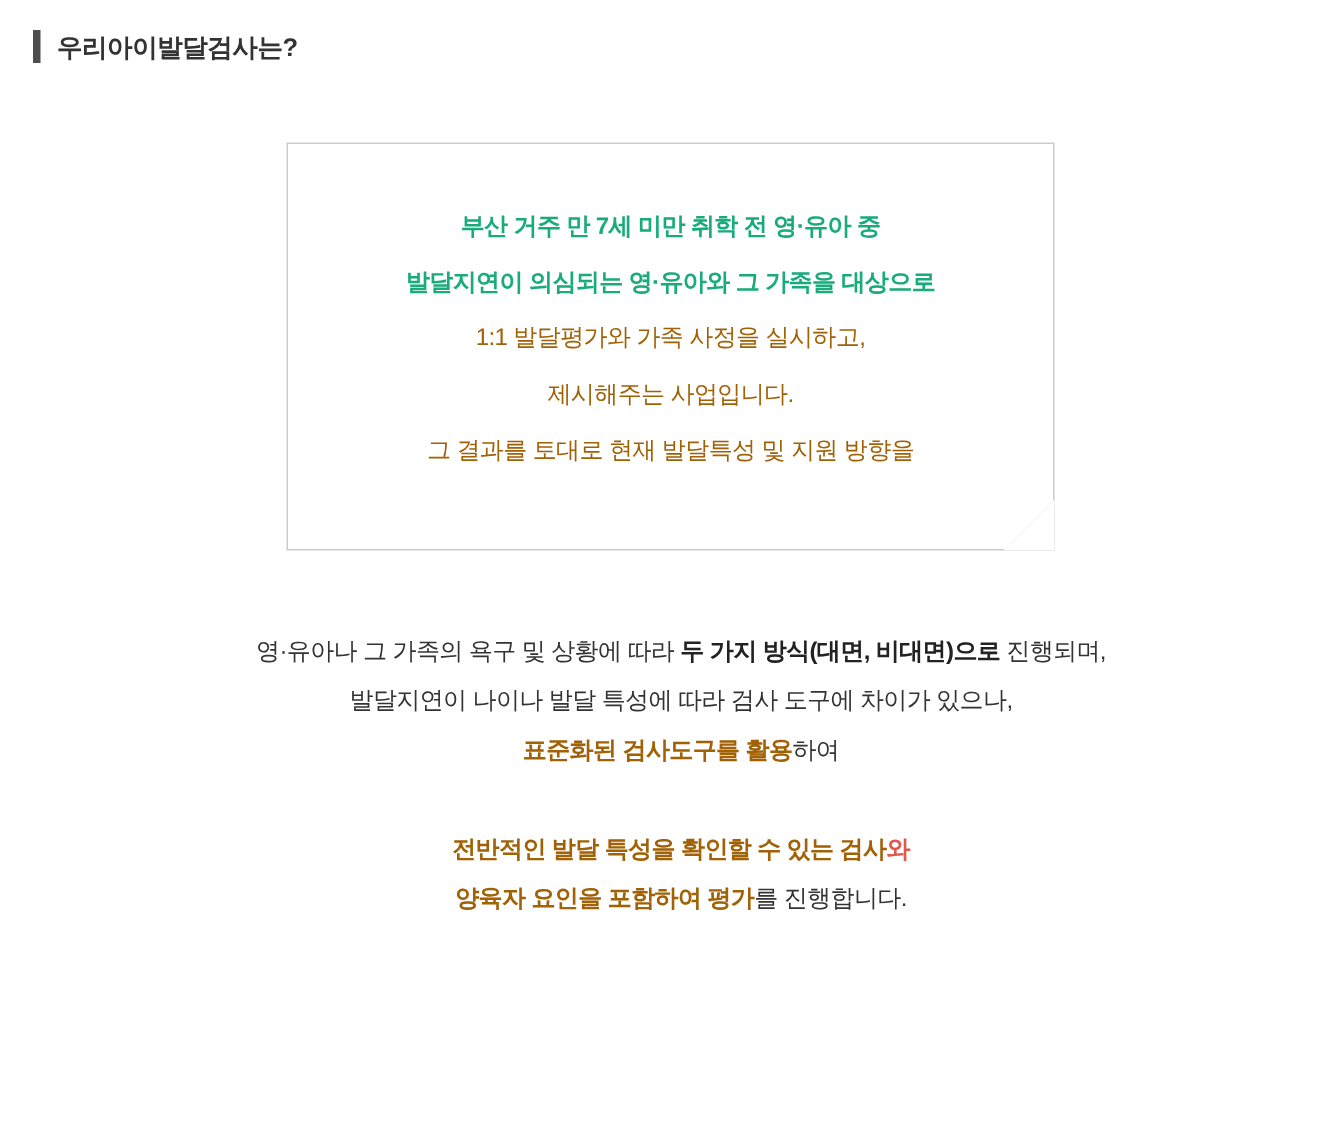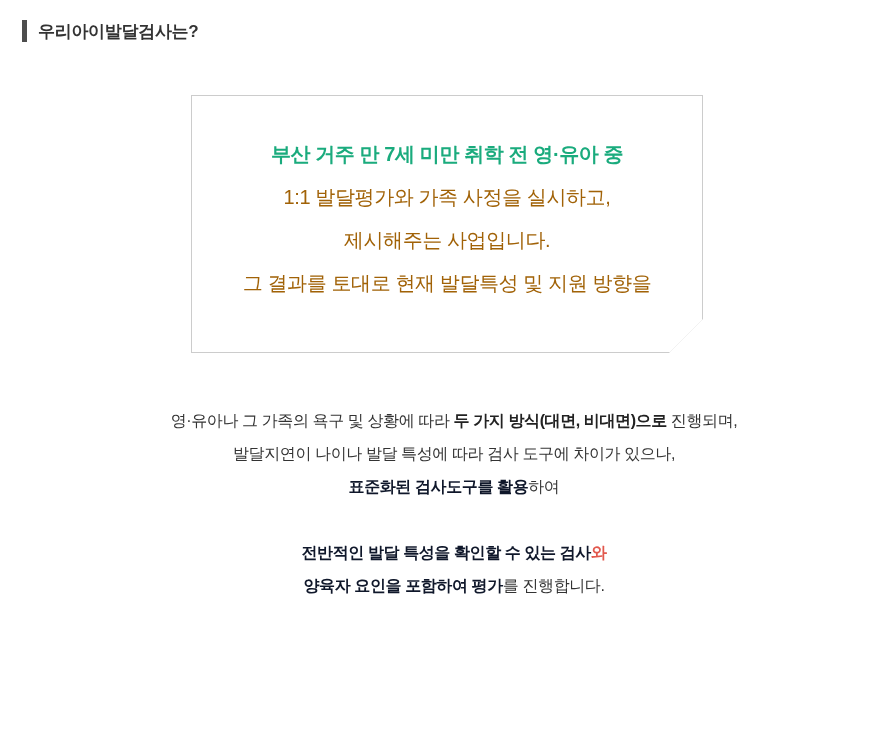--- a/index.html
+++ b/index.html
@@ -70,21 +70,21 @@
     right: -1px;
     bottom: -1px;
     width: 0;
     height: 0;
     border-right: 34px solid #ffffff;
     border-top: 34px solid transparent;
   }
 
   .callout p {
     margin: 0 0 14px 0;
-    font-size: 20px;
+    font-size: 16px;
     line-height: 1.45;
     letter-spacing: -0.4px;
     color: #333333;
   }
   .callout p:last-child { margin-bottom: 0; }
 
   .hl-green {
     color: #1aab7d;
     font-weight: bold;
   }
@@ -103,38 +103,41 @@
     margin: 0 0 9px 0;
     font-size: 16px;
     line-height: 1.5;
     letter-spacing: -0.4px;
     color: #333333;
   }
   .body-block.second {
     margin-top: 42px;
   }
   .bold-dark { font-weight: bold; color: #222222; }
-  .hl-red { color: #0f172a; font-weight: bold; }
+  .hl-red { color: #a16207; font-weight: bold; }
   .hl-red-plain { color: #e2584d; font-weight: bold; }
   .tail { color: #333333; font-weight: normal; }
 </style>
 </head>
 <body>
 
 <div class="page">
 
   <div class="section-header">
     <div class="section-bar"></div>
     <div class="section-title">우리아이발달검사는?</div>
   </div>
 
   <div class="callout-wrap">
     <div class="callout">
       <p>
         <span class="hl-green">부산 거주 만 7세 미만 취학 전 영·유아 중</span>
+      </p>
+      <p>
+        <span class="hl-green">발달지연이 의심되는 영·유아와 그 가족을 대상으로</span>
       </p>
       <p>
         <span class="plain-strong">1:1 발달평가와 가족 사정을 실시하고,</span>
       </p>
       <p>
         <span class="plain-strong">제시해주는 사업입니다.</span>
       </p>
       <p>
         <span class="plain-strong">그 결과를 토대로 현재 발달특성 및 지원 방향을</span>
       </p>

